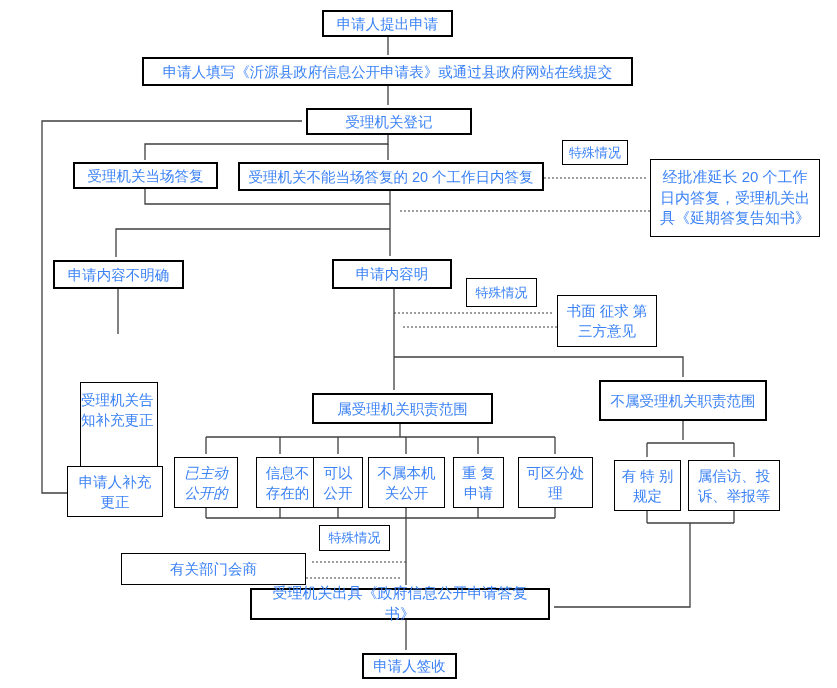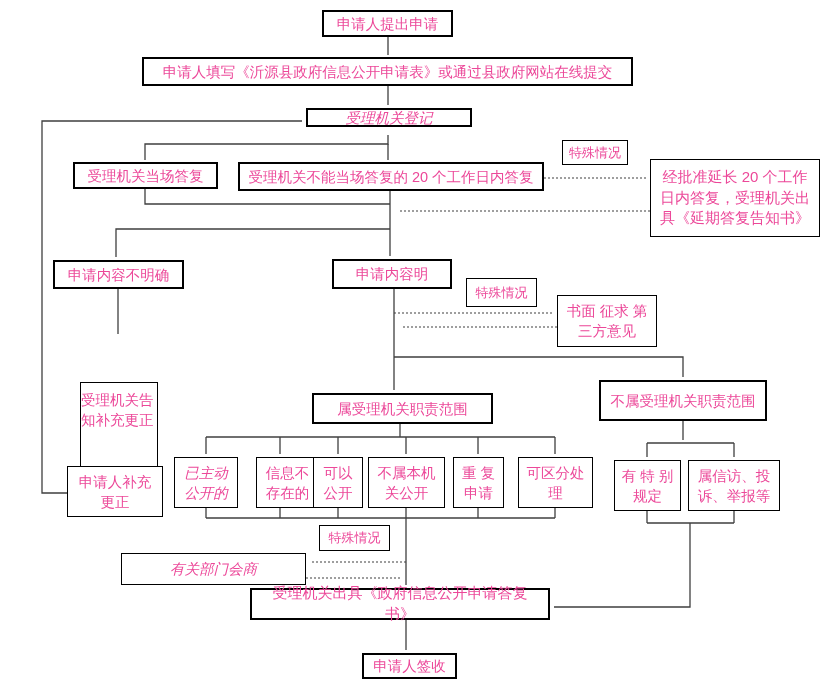--- a/index.html
+++ b/index.html
@@ -17,21 +17,21 @@
   #connectors {
     position: absolute;
     left: 0; top: 0;
     width: 837px; height: 688px;
   }
   .box {
     position: absolute;
     box-sizing: border-box;
     border: 1px solid #000000;
     background: #ffffff;
-    color: #ec4899;
+    color: #3b82f6;
     display: flex;
     align-items: center;
     justify-content: center;
     text-align: center;
     font-size: 14.5px;
     line-height: 1.38;
     white-space: normal;
     z-index: 2;
   }
   .b2 { border-width: 2px; }
@@ -100,21 +100,21 @@
     <path class="dotted" d="M394 313 H552" marker-end="url(#ah)"></path>
     <path class="dotted" d="M557 327 H403" marker-end="url(#ah)"></path>
     <path class="dotted" d="M406 562 H310" marker-end="url(#ah)"></path>
     <path class="dotted" d="M306 578 H402" marker-end="url(#ah)"></path>
   </svg>
 
   <div class="box b2" style="left:322px; top:10px; width:131px; height:27px;">申请人提出申请</div>
 
   <div class="box b2" style="left:142px; top:57px; width:491px; height:29px;">申请人填写《沂源县政府信息公开申请表》或通过县政府网站在线提交</div>
 
-  <div class="box b2" style="left:306px; top:108px; width:166px; height:19px;font-style:italic;">受理机关登记</div>
+  <div class="box b2" style="left:306px; top:108px; width:166px; height:27px;">受理机关登记</div>
 
   <div class="box small" style="left:562px; top:140px; width:66px; height:25px;">特殊情况</div>
 
   <div class="box b2" style="left:73px; top:162px; width:145px; height:27px;">受理机关当场答复</div>
 
   <div class="box b2" style="left:238px; top:162px; width:306px; height:29px;text-align:right;">受理机关不能当场答复的 20 个工作日内答复</div>
 
   <div class="box left" style="left:650px; top:159px; width:170px; height:78px; font-size:15px;">经批准延长 20 个工作日内答复，受理机关出具《延期答复告知书》</div>
 
   <div class="box b2" style="left:53px; top:260px; width:131px; height:29px;">申请内容不明确</div>
@@ -144,19 +144,19 @@
   <div class="box left" style="left:453px; top:457px; width:51px; height:51px;">重 复 申请</div>
 
   <div class="box left" style="left:518px; top:457px; width:75px; height:51px;">可区分处理</div>
 
   <div class="box left" style="left:614px; top:460px; width:67px; height:51px;">有 特 别 规定</div>
 
   <div class="box left" style="left:688px; top:460px; width:92px; height:51px;">属信访、投诉、举报等</div>
 
   <div class="box small" style="left:319px; top:525px; width:71px; height:26px;">特殊情况</div>
 
-  <div class="box" style="left:121px; top:553px; width:185px; height:32px;font-style:italic;">有关部门会商</div>
+  <div class="box" style="left:121px; top:553px; width:185px; height:32px;">有关部门会商</div>
 
   <div class="box b2 left" style="left:250px; top:588px; width:300px; height:32px; font-size:15px;">受理机关出具《政府信息公开申请答复书》</div>
 
   <div class="box b2" style="left:362px; top:653px; width:95px; height:26px;">申请人签收</div>
 
 </div>
 
 </body></html>

